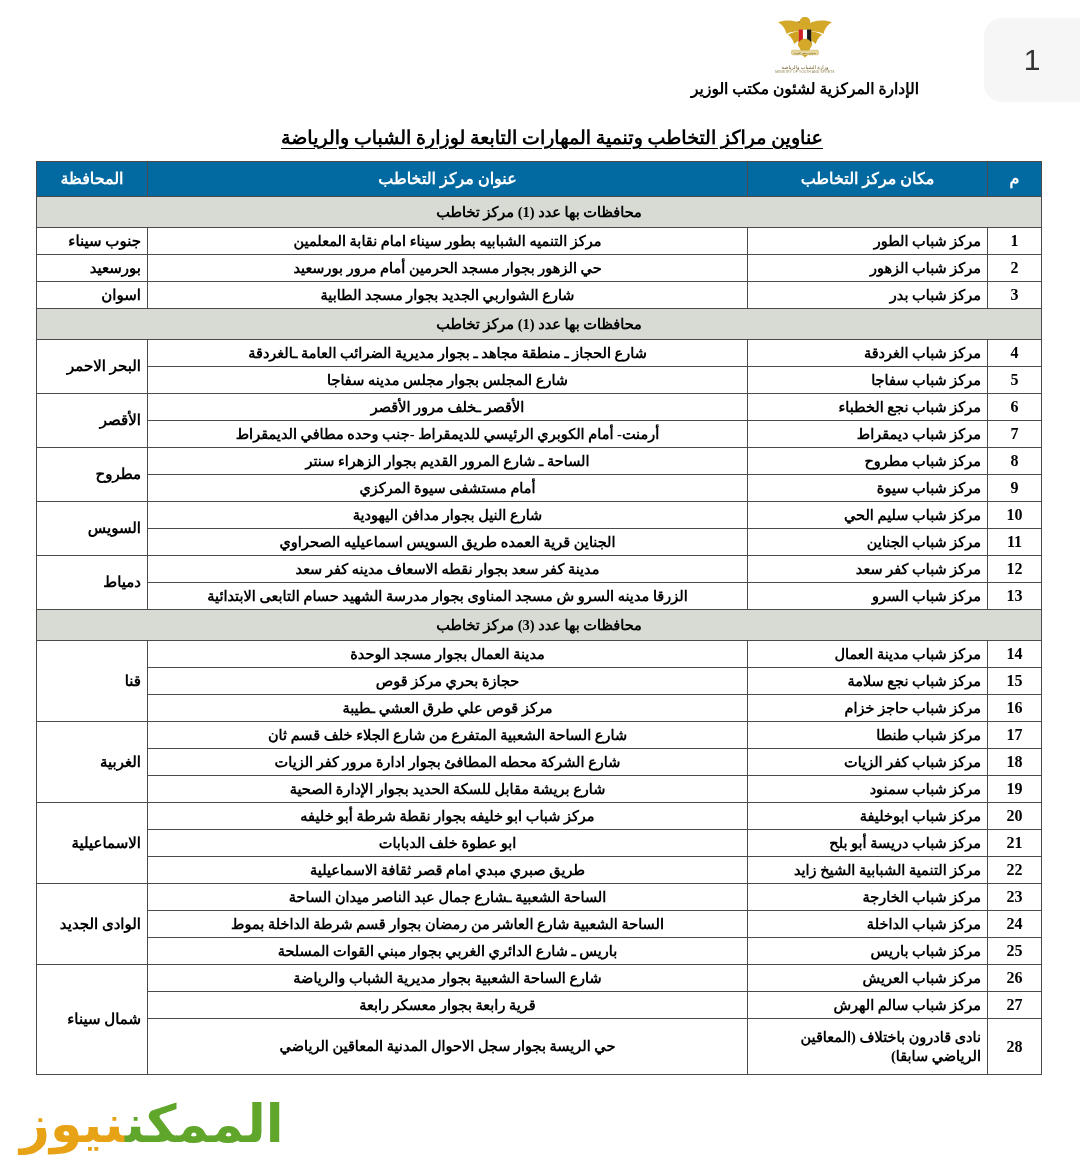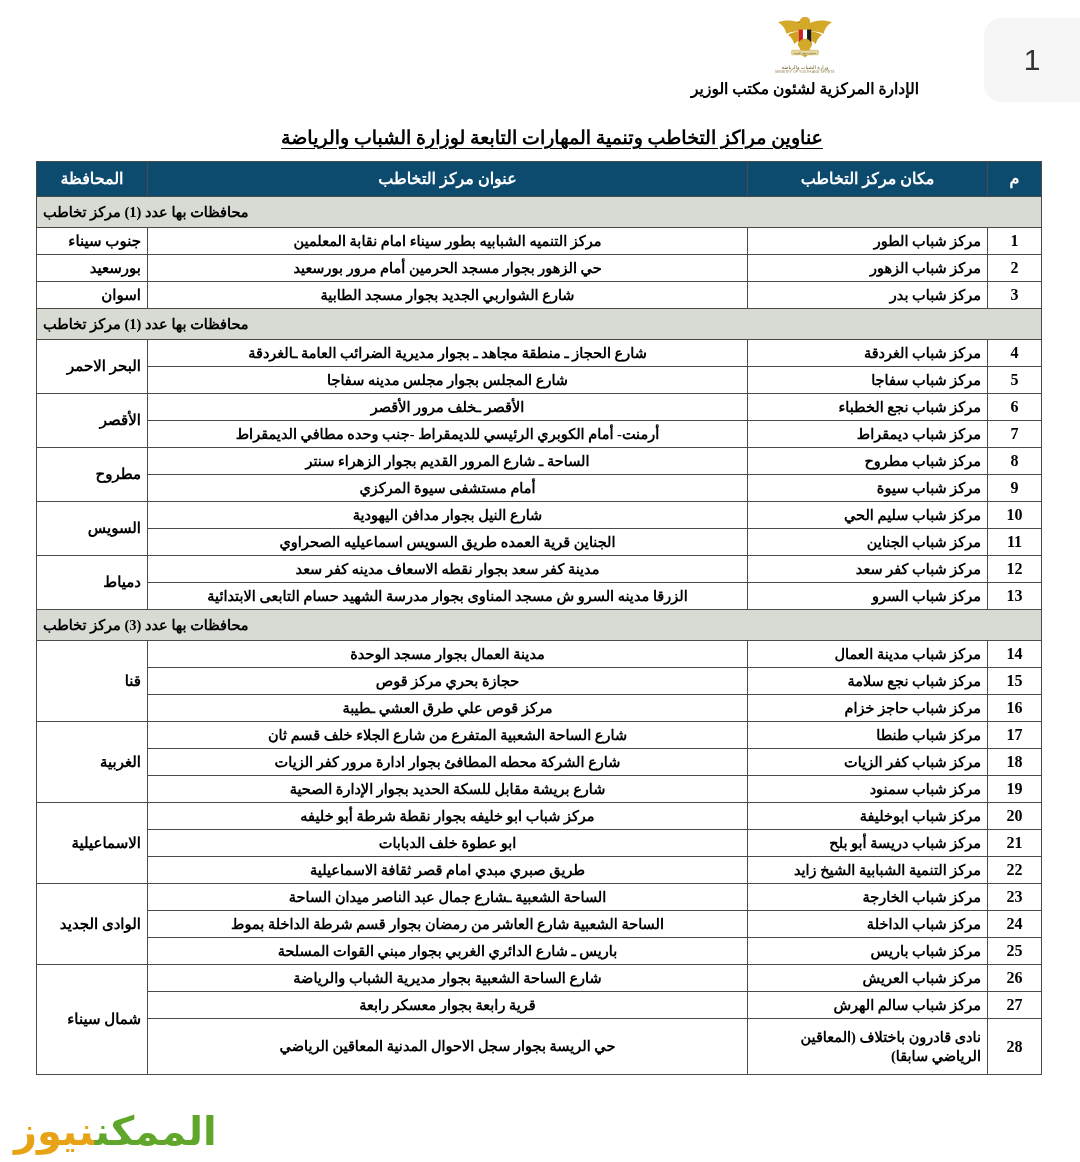--- a/index.html
+++ b/index.html
@@ -91,38 +91,38 @@
     font-size: 14.5px;
   }
   table.grid th,
   table.grid td {
     border: 1px solid #4a4a4a;
     padding: 2px 6px;
     vertical-align: middle;
     line-height: 1.25;
   }
   thead th {
-    background: #0c4a6e;
+    background: #0369a1;
     color: #ffffff;
     font-weight: bold;
     font-size: 16px;
     height: 30px;
     border-color: #1f3a75;
     text-align: center;
   }
   col.c-num   { width: 54px; }
   col.c-place { width: 240px; }
   col.c-addr  { width: 600px; }
   col.c-gov   { width: 111px; }
 
   tr.section-row td {
     background: #d7dbd3;
     font-weight: bold;
     font-size: 14.5px;
-    text-align: left;
+    text-align: center;
     height: 26px;
     border-right: 1px solid #4a4a4a;
     border-left: 1px solid #4a4a4a;
   }
 
   td.num {
     text-align: center;
     font-weight: bold;
     font-family: "Liberation Serif", serif;
     font-size: 16px;
@@ -141,24 +141,24 @@
     text-align: right;
     font-weight: bold;
     font-size: 15px;
   }
   tbody tr { height: 27px; }
   tr.tall { height: 56px; }
 
   
   .footer-logo {
     position: absolute;
-    left: 14px;
+    left: 20px;
     bottom: 8px;
     font-family: "DejaVu Sans", sans-serif;
-    font-size: 40px;
+    font-size: 52px;
     font-weight: bold;
     direction: rtl;
     letter-spacing: -1px;
   }
   .footer-logo .g { color: #5fa62a; }
   .footer-logo .o { color: #e8a216; }
 </style>
 </head>
 <body>
 

